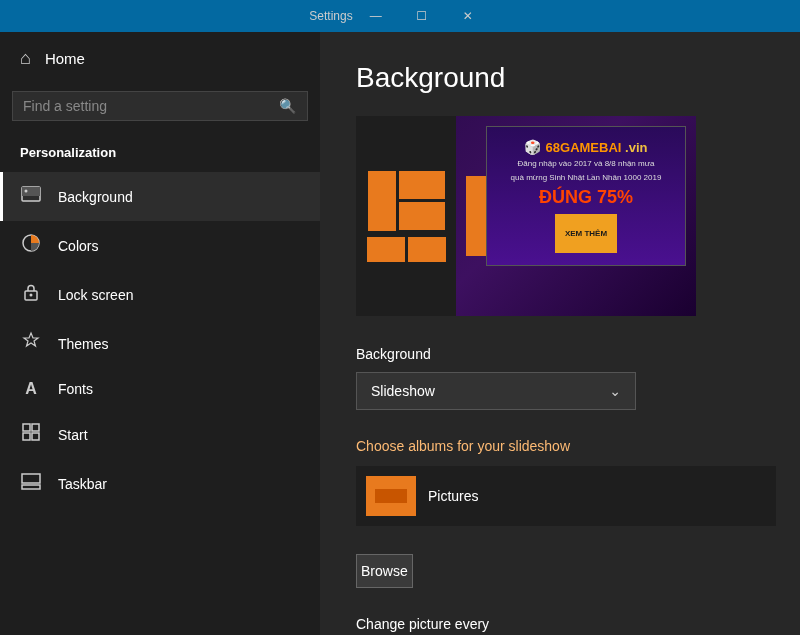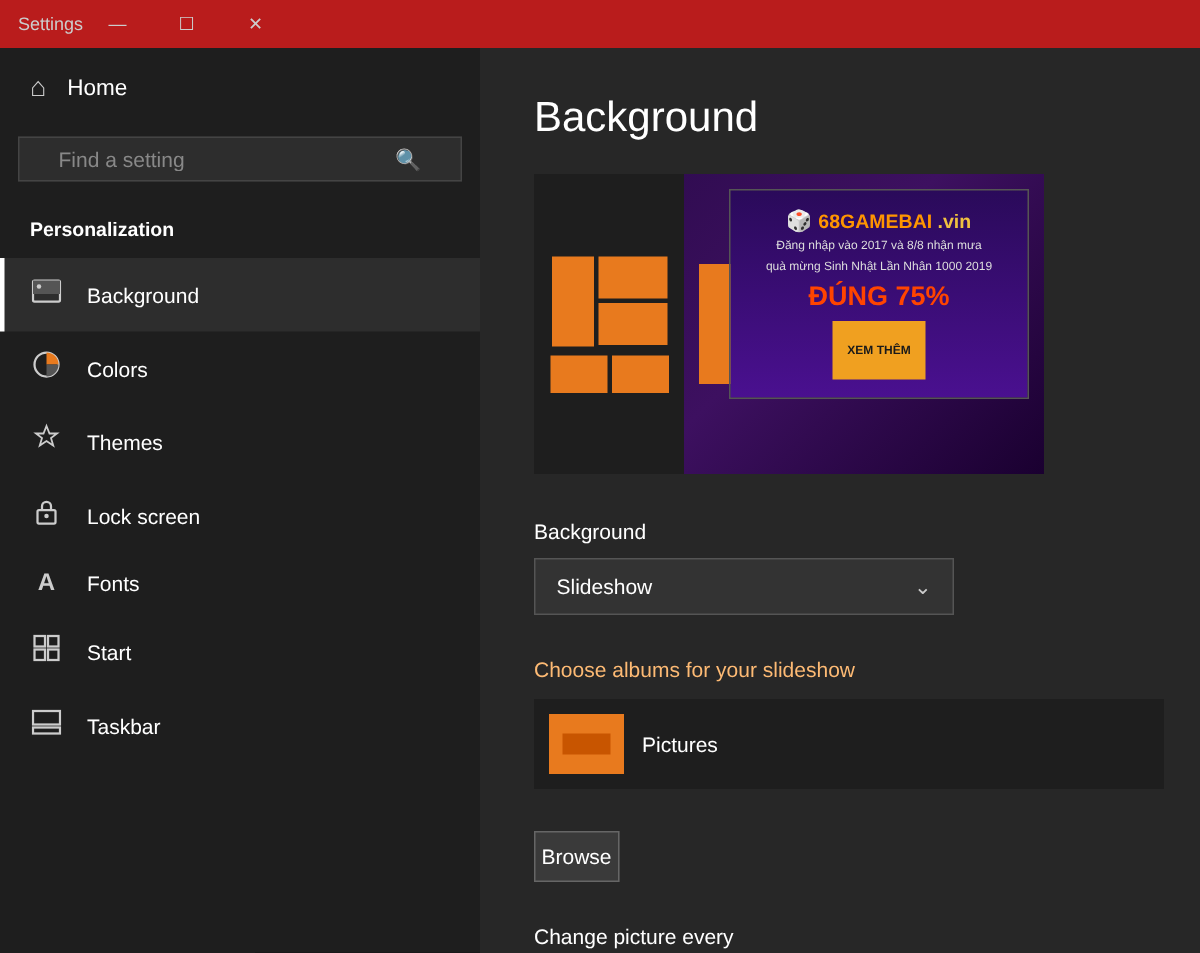--- a/index.html
+++ b/index.html
@@ -10,24 +10,24 @@
       font-family: 'Segoe UI', Arial, sans-serif;
       color: #ffffff;
       overflow: hidden;
       display: flex;
       flex-direction: column;
     }
 
     
     .title-bar {
       height: 32px;
-      background: #b91c1c;
-      display: flex;
-      align-items: center;
-      justify-content: flex-start;
+      background: #0369a1;
+      display: flex;
+      align-items: center;
+      justify-content: center;
       padding: 0 12px;
       flex-shrink: 0;
     }
     .title-bar-title {
       font-size: 12px;
       color: #ccc;
     }
     .title-bar-controls {
       display: flex;
       gap: 0;
@@ -77,21 +77,21 @@
       font-size: 15px;
       color: #ffffff;
     }
 
     .search-box {
       margin: 6px 12px 16px 12px;
       display: flex;
       align-items: center;
       background: #2d2d2d;
       border: 1px solid #444;
-      padding: 6px 26px;
+      padding: 6px 10px;
       gap: 32px;
     }
     .search-input {
       background: transparent;
       border: none;
       color: #ccc;
       font-size: 14px;
       flex: 1;
       outline: none;
     }
@@ -362,35 +362,35 @@
           <path d="M10 2 A8 8 0 0 1 18 10 L10 10 Z" fill="#e87a1e"></path>
           <path d="M10 10 L18 10 A8 8 0 0 1 10 18 Z" fill="#555"></path>
         </svg>
       </span>
       <span class="sidebar-item-label">Colors</span>
     </div>
 
     <div class="sidebar-item">
       <span class="sidebar-item-icon">
         <svg width="20" height="20" viewBox="0 0 20 20" fill="none">
-          <path d="M10 2l2 5h5l-4 3 1.5 5L10 12l-4.5 3L7 10 3 7h5z" stroke="#ccc" stroke-width="1.2" fill="none"></path>
-        </svg>
-      </span>
-      <span class="sidebar-item-label">Themes</span>
-    </div>
-
-    <div class="sidebar-item">
-      <span class="sidebar-item-icon">
-        <svg width="20" height="20" viewBox="0 0 20 20" fill="none">
           <rect x="4" y="9" width="12" height="9" rx="1" stroke="#ccc" stroke-width="1.5"></rect>
           <path d="M7 9V6.5a3 3 0 0 1 6 0V9" stroke="#ccc" stroke-width="1.5"></path>
           <circle cx="10" cy="13" r="1.5" fill="#ccc"></circle>
         </svg>
       </span>
       <span class="sidebar-item-label">Lock screen</span>
+    </div>
+
+    <div class="sidebar-item">
+      <span class="sidebar-item-icon">
+        <svg width="20" height="20" viewBox="0 0 20 20" fill="none">
+          <path d="M10 2l2 5h5l-4 3 1.5 5L10 12l-4.5 3L7 10 3 7h5z" stroke="#ccc" stroke-width="1.2" fill="none"></path>
+        </svg>
+      </span>
+      <span class="sidebar-item-label">Themes</span>
     </div>
 
     <div class="sidebar-item">
       <span class="sidebar-item-icon" style="font-size:16px;font-weight:bold;color:#ccc;">A</span>
       <span class="sidebar-item-label">Fonts</span>
     </div>
 
     <div class="sidebar-item">
       <span class="sidebar-item-icon">
         <svg width="20" height="20" viewBox="0 0 20 20" fill="none">

